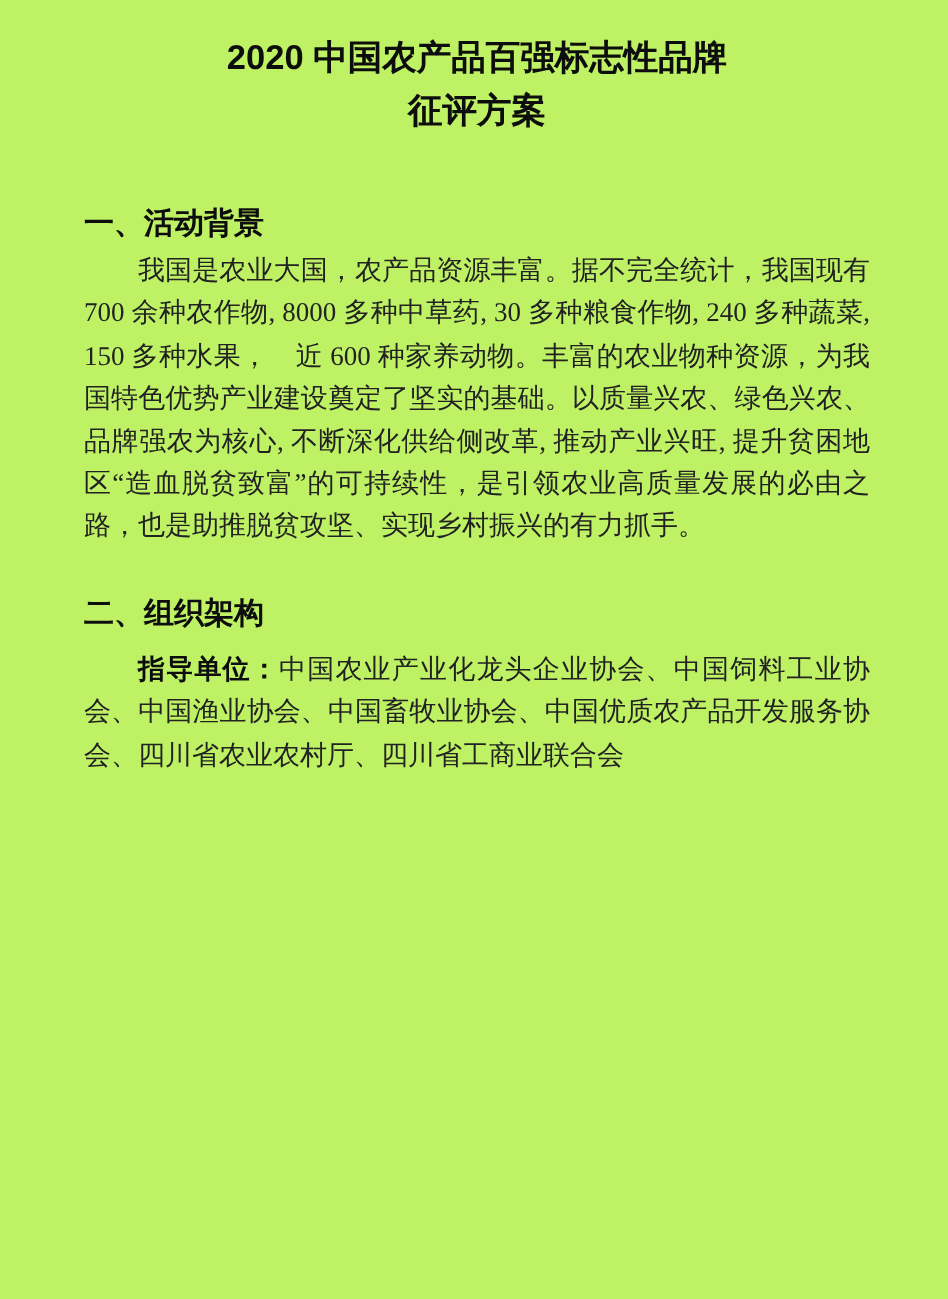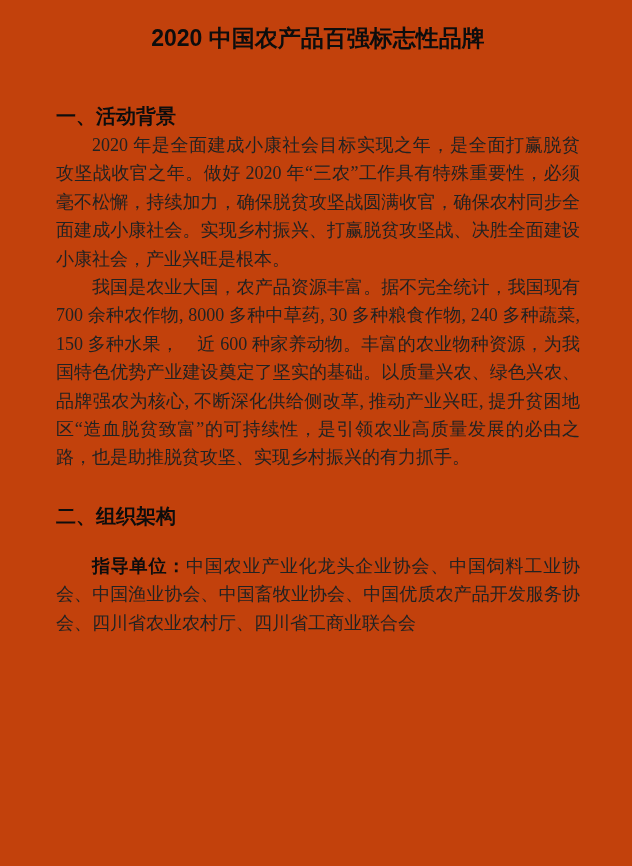--- a/index.html
+++ b/index.html
@@ -7,21 +7,21 @@
     padding: 0;
     background: #ffffff;
   }
   .page {
     position: relative;
     box-sizing: border-box;
     width: 632px;
     height: 866px;
     margin: 0;
     padding: 21px 52px 16px 56px;
-    background: #c2410c;
+    background: #bef264;
     color: #1f1f1f;
     overflow: hidden;
   }
   .doc-title {
     margin: 0;
     text-align: center;
     font-family: "Liberation Sans", sans-serif;
     font-weight: 700;
     font-size: 23px;
     line-height: 35px;
@@ -30,23 +30,24 @@
   .section-heading {
     font-family: "Liberation Sans", sans-serif;
     font-weight: 700;
     font-size: 20px;
     line-height: 22px;
     color: #0d0d0d;
     margin: 0;
   }
   .section-heading.first {
     margin: 49px 0 4px 0;
+    font-family: Liberation Mono, monospace;
   }
   .section-heading.second {
-    margin: 33px 0 25px 0;
+    margin: 33px 0 12px 0;
   }
   .body-para {
     margin: 0;
     font-family: "Liberation Serif", serif;
     font-size: 18px;
     line-height: 28.4px;
     text-align: justify;
     text-indent: 2em;
     color: #222222;
   }
@@ -56,25 +57,25 @@
     color: #0d0d0d;
   }
 </style>
 </head>
 <body>
 
 <div class="page">
 
   <h1 class="doc-title">
     <div>2020 中国农产品百强标志性品牌</div>
+    <div>征评方案</div>
   </h1>
 
   <h2 class="section-heading first">一、活动背景</h2>
 
-  <p class="body-para">2020 年是全面建成小康社会目标实现之年，是全面打赢脱贫攻坚战收官之年。做好 2020 年“三农”工作具有特殊重要性，必须毫不松懈，持续加力，确保脱贫攻坚战圆满收官，确保农村同步全面建成小康社会。实现乡村振兴、打赢脱贫攻坚战、决胜全面建设小康社会，产业兴旺是根本。</p>
 
   <p class="body-para">我国是农业大国，农产品资源丰富。据不完全统计，我国现有 700 余种农作物, 8000 多种中草药, 30 多种粮食作物, 240 多种蔬菜, 150 多种水果，　近 600 种家养动物。丰富的农业物种资源，为我国特色优势产业建设奠定了坚实的基础。以质量兴农、绿色兴农、品牌强农为核心, 不断深化供给侧改革, 推动产业兴旺, 提升贫困地区“造血脱贫致富”的可持续性，是引领农业高质量发展的必由之路，也是助推脱贫攻坚、实现乡村振兴的有力抓手。</p>
 
 
   <h2 class="section-heading second">二、组织架构</h2>
 
   <p class="body-para"><span class="lead-label">指导单位：</span><span>中国农业产业化龙头企业协会、中国饲料工业协会、中国渔业协会、中国畜牧业协会、中国优质农产品开发服务协会、四川省农业农村厅、四川省工商业联合会</span></p>
 
 </div>
 

